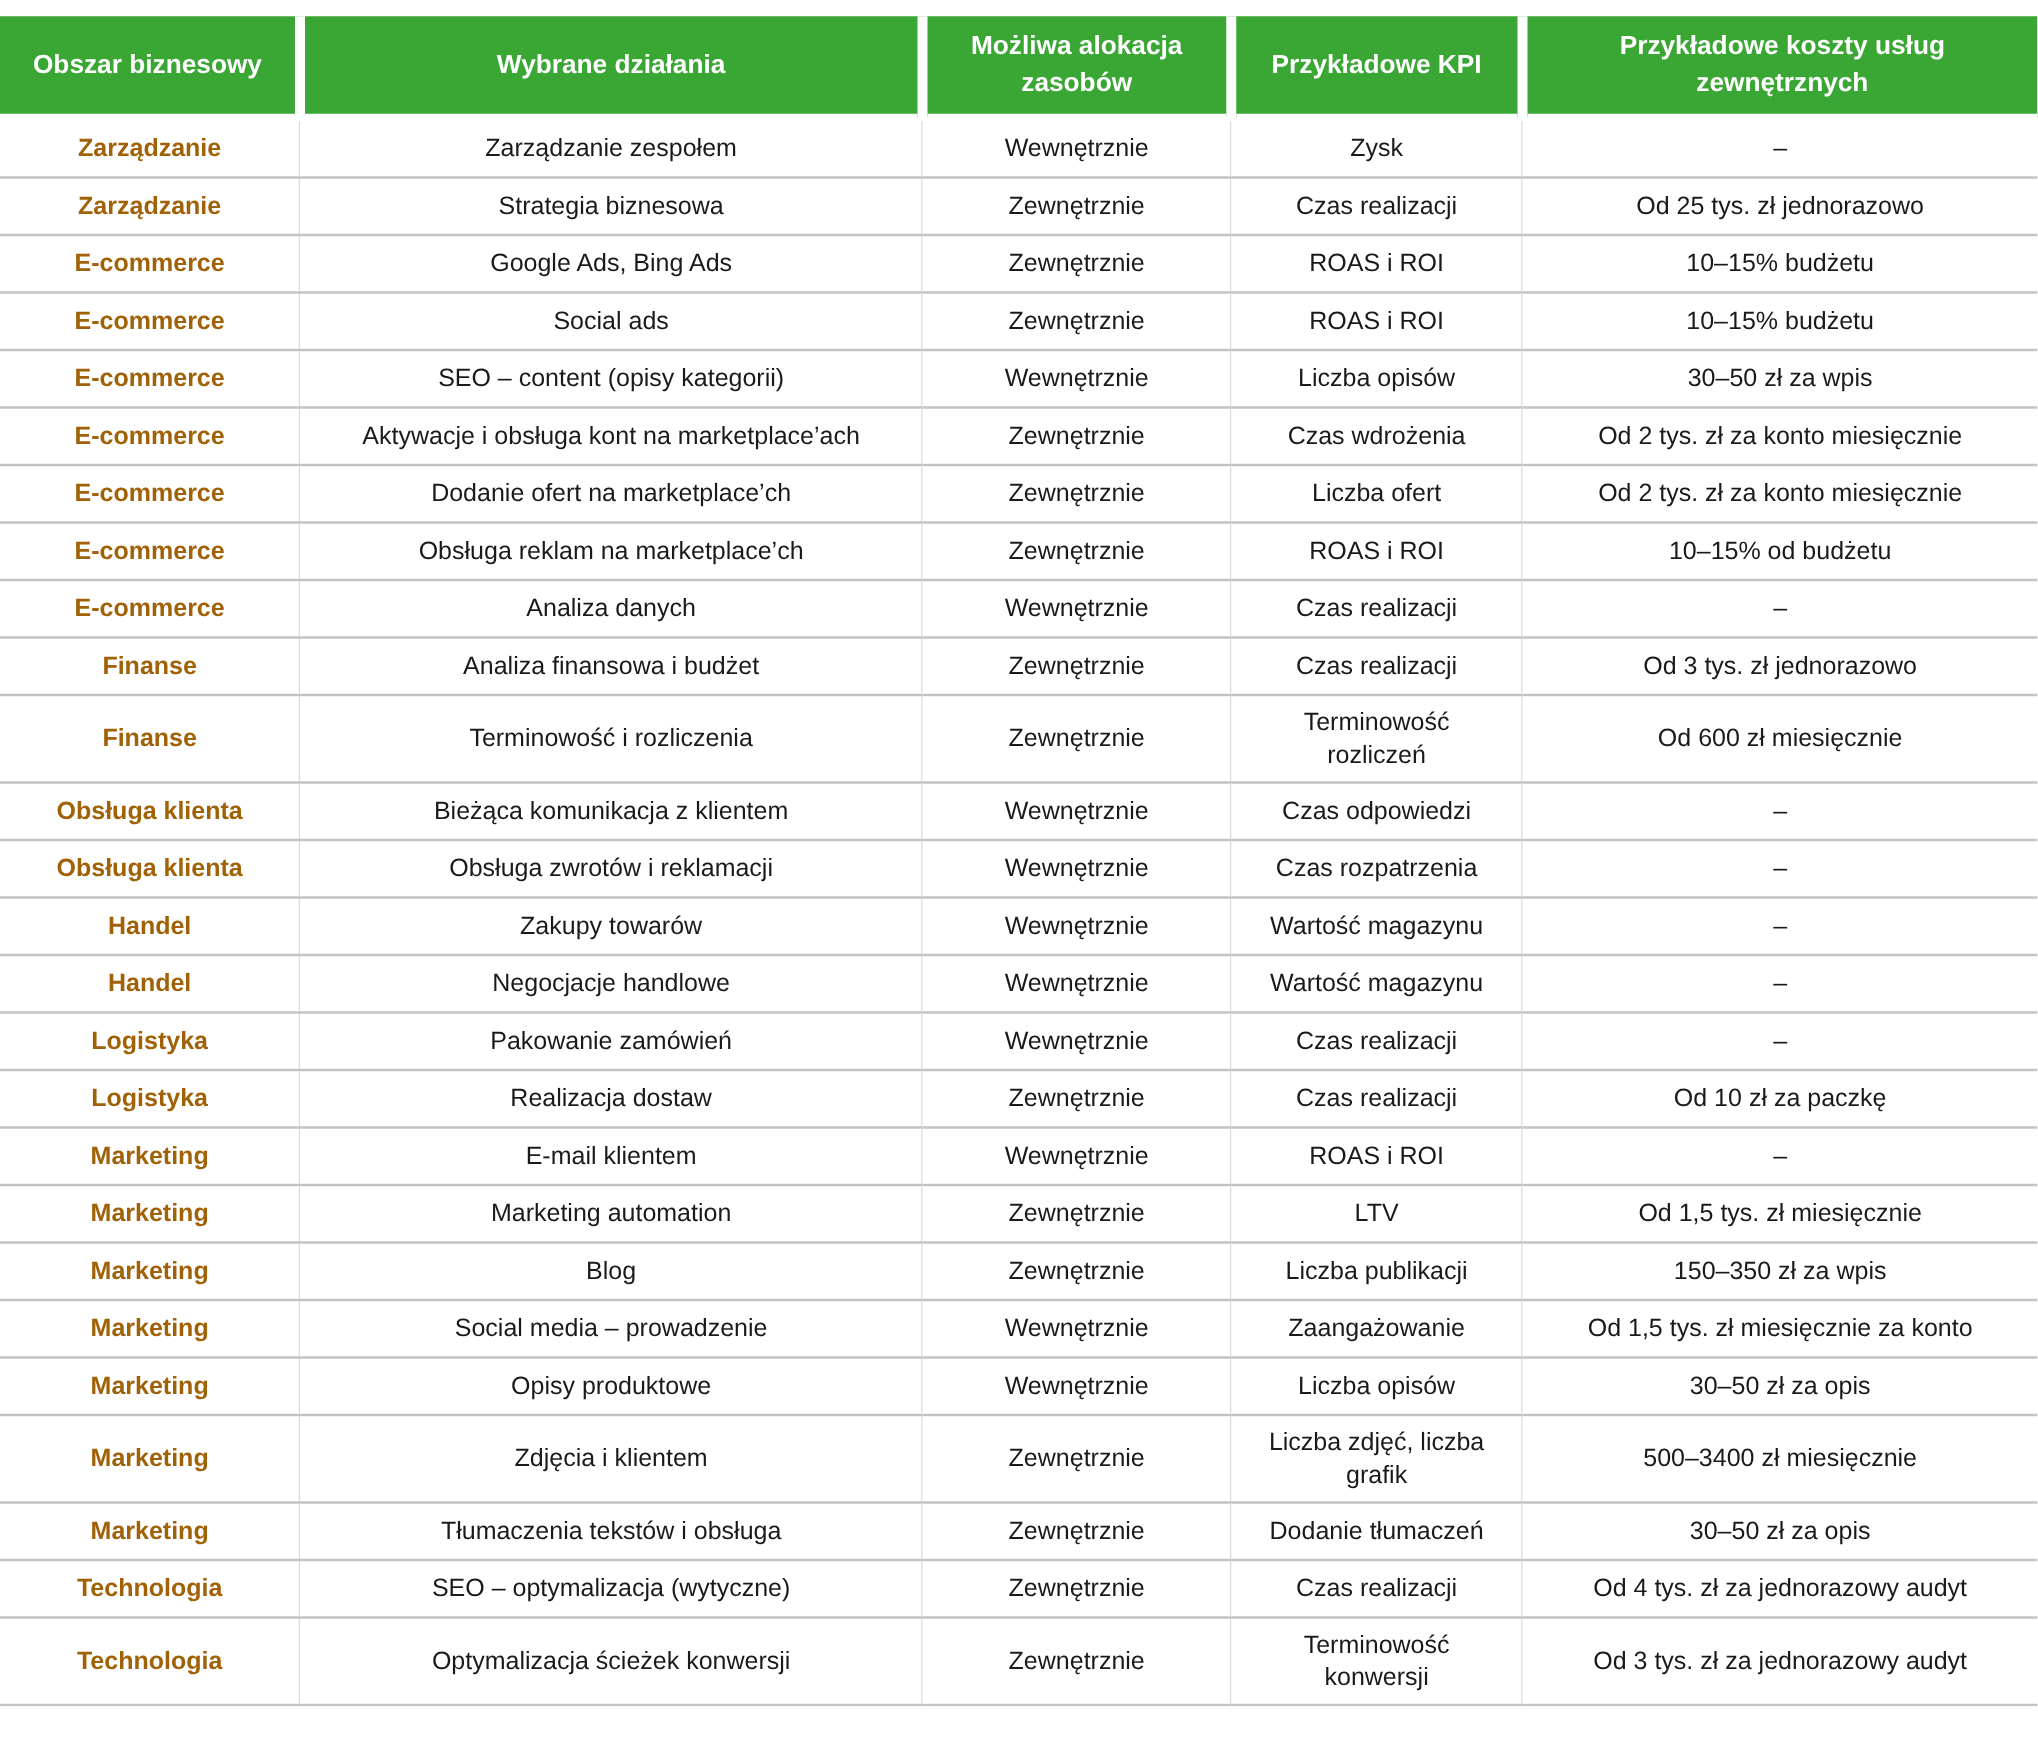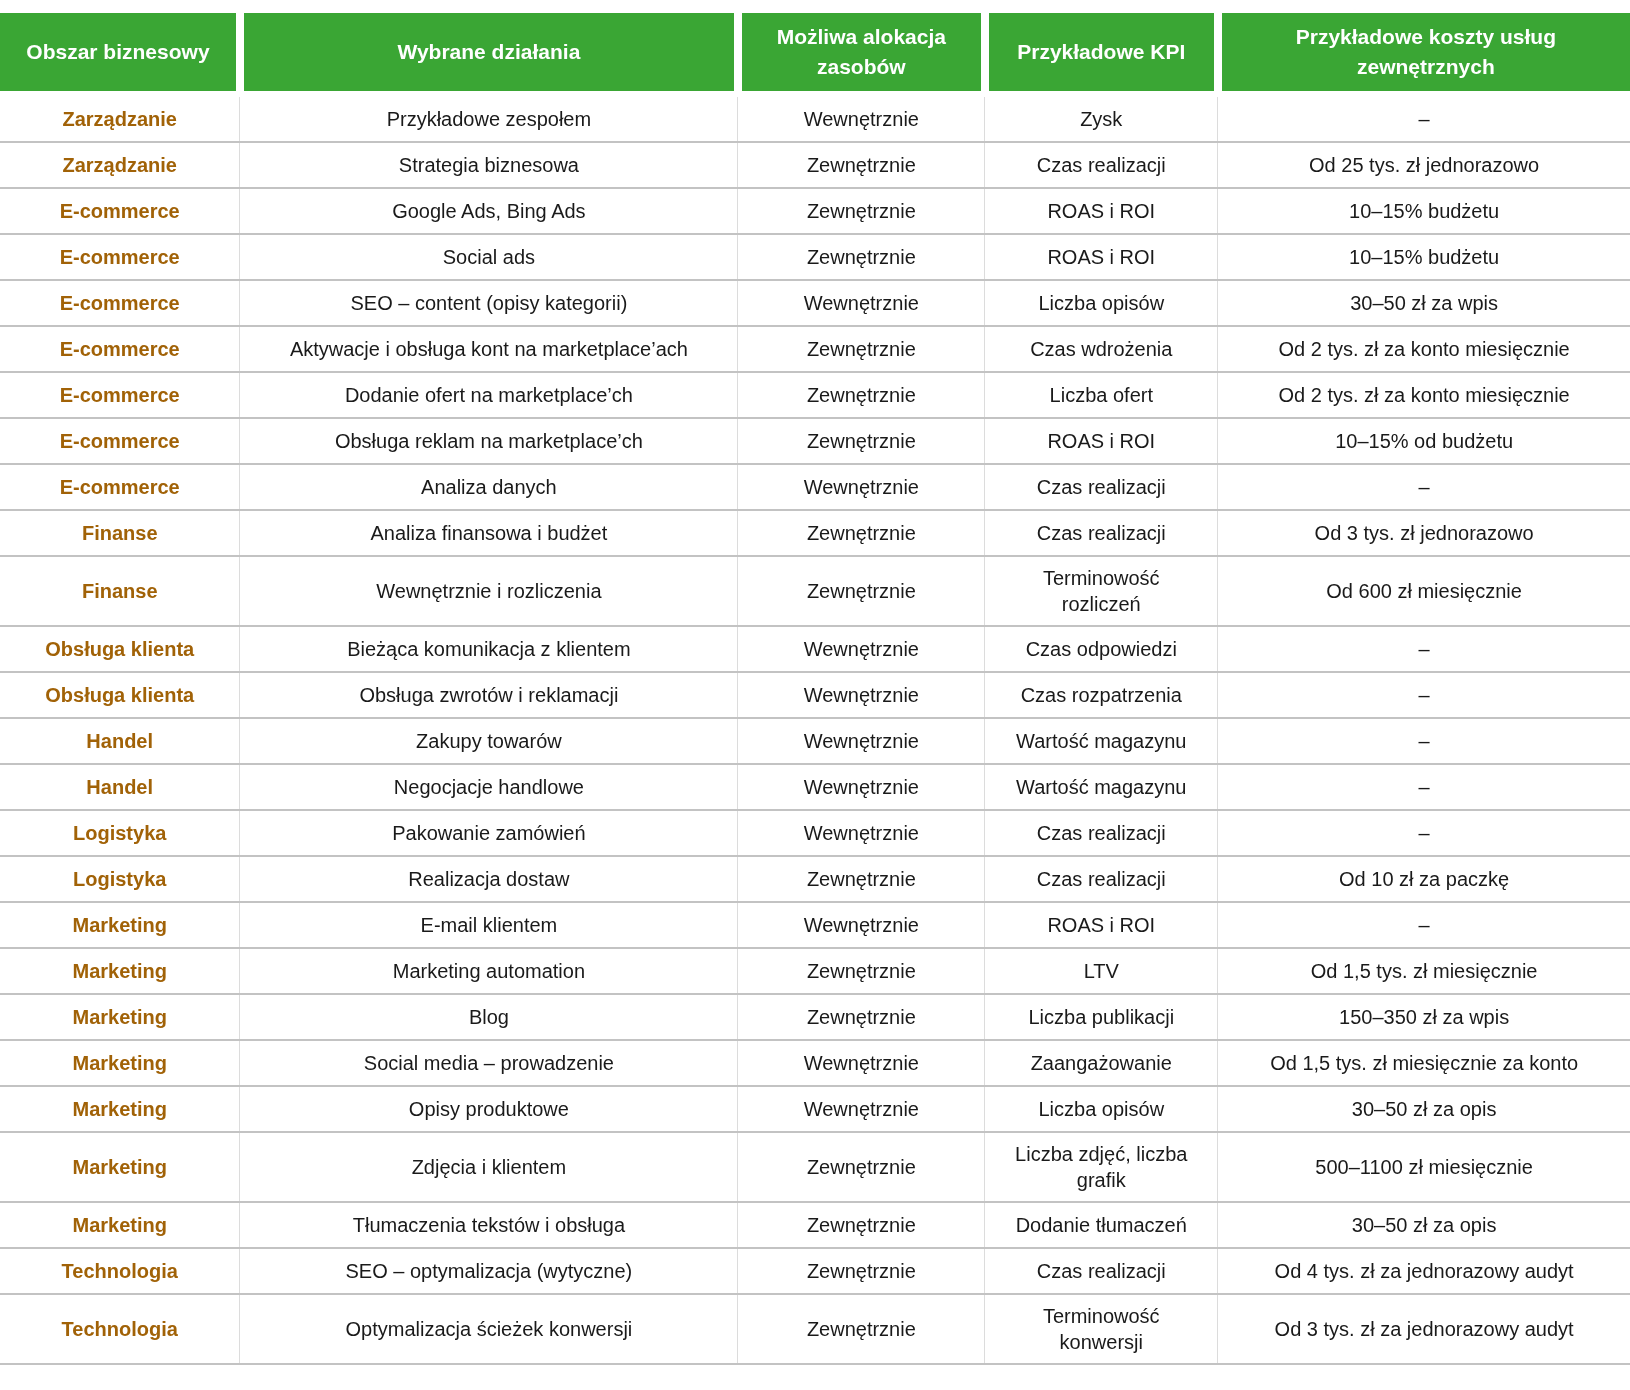--- a/index.html
+++ b/index.html
@@ -80,21 +80,21 @@
         <th>Obszar biznesowy</th>
         <th>Wybrane działania</th>
         <th>Możliwa alokacja zasobów</th>
         <th>Przykładowe KPI</th>
         <th>Przykładowe koszty usług zewnętrznych</th>
       </tr>
     </thead>
     <tbody>
         <tr>
           <td class="area">Zarządzanie</td>
-          <td>Przykładowe zespołem</td>
+          <td>Zarządzanie zespołem</td>
           <td>Wewnętrznie</td>
           <td>Zysk</td>
           <td>–</td>
         </tr>
         <tr>
           <td class="area">Zarządzanie</td>
           <td>Strategia biznesowa</td>
           <td>Zewnętrznie</td>
           <td>Czas realizacji</td>
           <td>Od 25 tys. zł jednorazowo</td>
@@ -150,21 +150,21 @@
         </tr>
         <tr>
           <td class="area">Finanse</td>
           <td>Analiza finansowa i budżet</td>
           <td>Zewnętrznie</td>
           <td>Czas realizacji</td>
           <td>Od 3 tys. zł jednorazowo</td>
         </tr>
         <tr>
           <td class="area">Finanse</td>
-          <td>Wewnętrznie i rozliczenia</td>
+          <td>Terminowość i rozliczenia</td>
           <td>Zewnętrznie</td>
           <td>Terminowość
 rozliczeń</td>
           <td>Od 600 zł miesięcznie</td>
         </tr>
         <tr>
           <td class="area">Obsługa klienta</td>
           <td>Bieżąca komunikacja z klientem</td>
           <td>Wewnętrznie</td>
           <td>Czas odpowiedzi</td>
@@ -239,21 +239,21 @@
           <td>Wewnętrznie</td>
           <td>Liczba opisów</td>
           <td>30–50 zł za opis</td>
         </tr>
         <tr>
           <td class="area">Marketing</td>
           <td>Zdjęcia i klientem</td>
           <td>Zewnętrznie</td>
           <td>Liczba zdjęć, liczba
 grafik</td>
-          <td>500–1100 zł miesięcznie</td>
+          <td>500–3400 zł miesięcznie</td>
         </tr>
         <tr>
           <td class="area">Marketing</td>
           <td>Tłumaczenia tekstów i obsługa</td>
           <td>Zewnętrznie</td>
           <td>Dodanie tłumaczeń</td>
           <td>30–50 zł za opis</td>
         </tr>
         <tr>
           <td class="area">Technologia</td>

